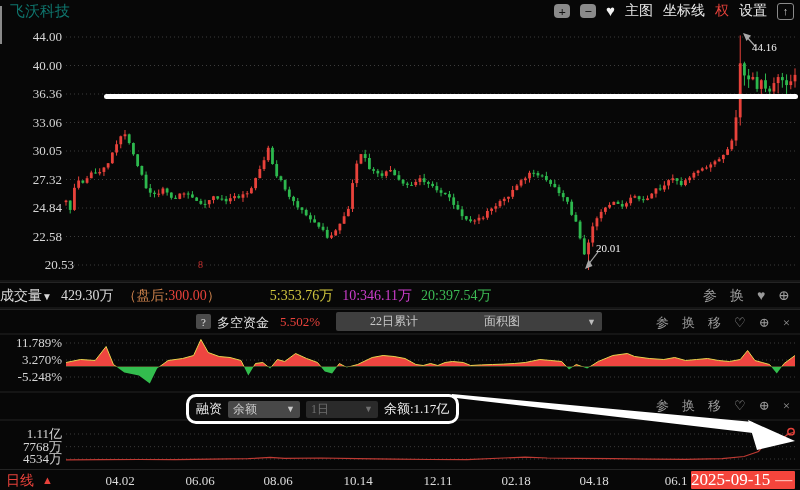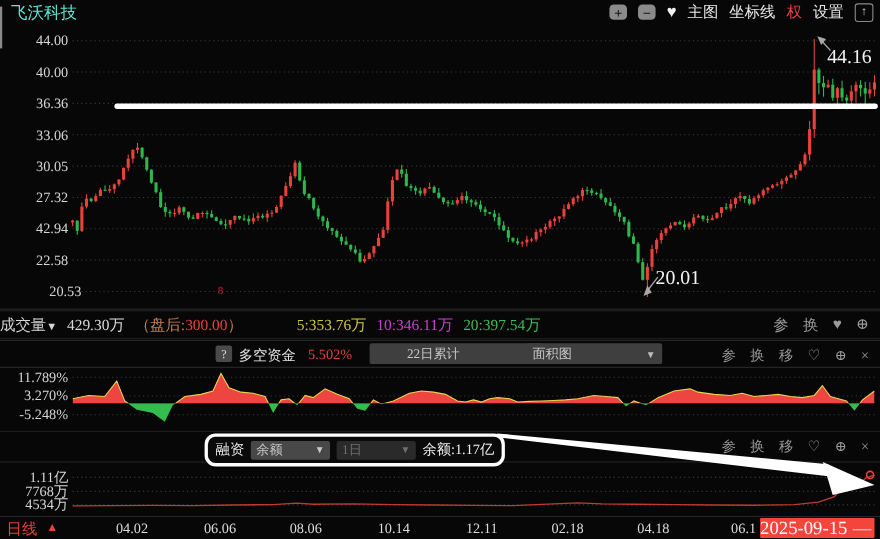--- a/index.html
+++ b/index.html
@@ -1,21 +1,21 @@
 <!DOCTYPE html>
 <html><head>
 <meta charset="utf-8">
 <style>
   html,body{margin:0;padding:0;background:#000;}
   #screen{position:relative;width:800px;height:490px;background:#070707;overflow:hidden;
           font-family:"Liberation Serif","DejaVu Serif",serif;color:#d8d8d8;}
   svg{position:absolute;left:0;top:0;}
   .row{position:absolute;left:0;width:800px;box-sizing:border-box;}
   .hdr{top:0;height:22px;display:flex;align-items:center;padding:0 6px;}
-  .stock{color:#5eead4;font-size:15px;margin-left:4px;}
+  .stock{color:#0f766e;font-size:15px;margin-left:4px;}
   .tools{margin-left:auto;display:flex;align-items:center;gap:10px;font-size:14px;color:#e8e8e8;}
   .sqbtn{display:inline-flex;align-items:center;justify-content:center;width:16px;height:14px;
          background:#8a8a8a;color:#111;border-radius:4px;font-size:13px;font-weight:bold;line-height:1;cursor:pointer;}
   .boxbtn{display:inline-flex;align-items:center;justify-content:center;width:15px;height:15px;
           border:1px solid #8a8a8a;border-radius:3px;color:#cfcfcf;font-size:11px;cursor:pointer;}
   .heartw{color:#f2f2f2;font-size:15px;}
   .red{color:#e8423b;}
   .volrow{top:282px;height:26px;display:flex;align-items:center;gap:9px;
           border-top:1px solid #242424;font-size:14px;}
   .volrow .icons{margin-left:auto;display:flex;gap:13px;align-items:center;padding-right:10px;color:#9a9a9a;}
@@ -40,21 +40,21 @@
   .flabel{color:#e8e8e8;font-size:13px;}
   .xaxis{top:469px;height:21px;border-top:1px solid #242424;}
   .period{position:absolute;left:6px;top:2px;color:#e8423b;font-size:14px;}
   .ptri{position:absolute;left:42px;top:4px;color:#e8423b;font-size:11px;}
   .xdate{position:absolute;top:3px;font-size:13px;color:#dcdcdc;transform:translateX(-50%);}
   .curdate{position:absolute;left:691px;top:1px;width:104px;height:18px;background:#f4453c;color:#fff;
            font-size:17px;display:flex;align-items:center;justify-content:flex-start;gap:5px;border-radius:1px;}
   .curdate .dash{color:#ffb4ac;font-weight:bold;}
   .ylab{position:absolute;left:0;width:62px;text-align:right;font-size:13px;color:#d6d6d6;line-height:14px;}
   .anno-line{position:absolute;left:104px;top:94px;width:694px;height:5px;background:#fff;border-radius:3px;z-index:6;}
-  .anno-text{position:absolute;font-size:18px;color:#f2f2f2;z-index:6;}
+  .anno-text{position:absolute;font-size:11px;color:#f2f2f2;z-index:6;}
   .evmark{position:absolute;left:198px;top:259px;font-size:10px;color:#c92f2f;z-index:4;}
   .scrollnub{position:absolute;left:0;top:6px;width:2px;height:38px;background:#8a8a8a;}
   #anno-svg{z-index:5;pointer-events:none;}
 </style>
 </head>
 <body>
 
 <div id="screen">
 
   <svg id="chart-svg" width="800" height="490">
@@ -546,21 +546,21 @@
       <line x1="598" y1="252" x2="588" y2="265" stroke="#a8a8a8" stroke-width="1.2"></line>
       <polygon points="585,269 592.5,266 588.5,259.5" fill="#a8a8a8"></polygon>
     </svg>
 
 <div class="ylab" style="top: 30px;">44.00</div>
     <div class="ylab" style="top: 58.5px;">40.00</div>
     <div class="ylab" style="top: 87px;">36.36</div>
     <div class="ylab" style="top: 115.5px;">33.06</div>
     <div class="ylab" style="top: 144px;">30.05</div>
     <div class="ylab" style="top: 172.5px;">27.32</div>
-    <div class="ylab" style="top: 201px;">42.94</div>
+    <div class="ylab" style="top: 201px;">24.84</div>
     <div class="ylab" style="top: 229.5px;">22.58</div>
     <div class="ylab" style="top: 258px; margin-left: 12px;">20.53</div>
     <div class="ylab" style="top: 336px;">11.789%</div>
     <div class="ylab" style="top: 353px;">3.270%</div>
     <div class="ylab" style="top: 370px;">-5.248%</div>
     <div class="ylab" style="top: 427px;">1.11亿</div>
     <div class="ylab" style="top: 439.687px;">7768万</div>
     <div class="ylab" style="top: 452px;">4534万</div>
   </div>
 

